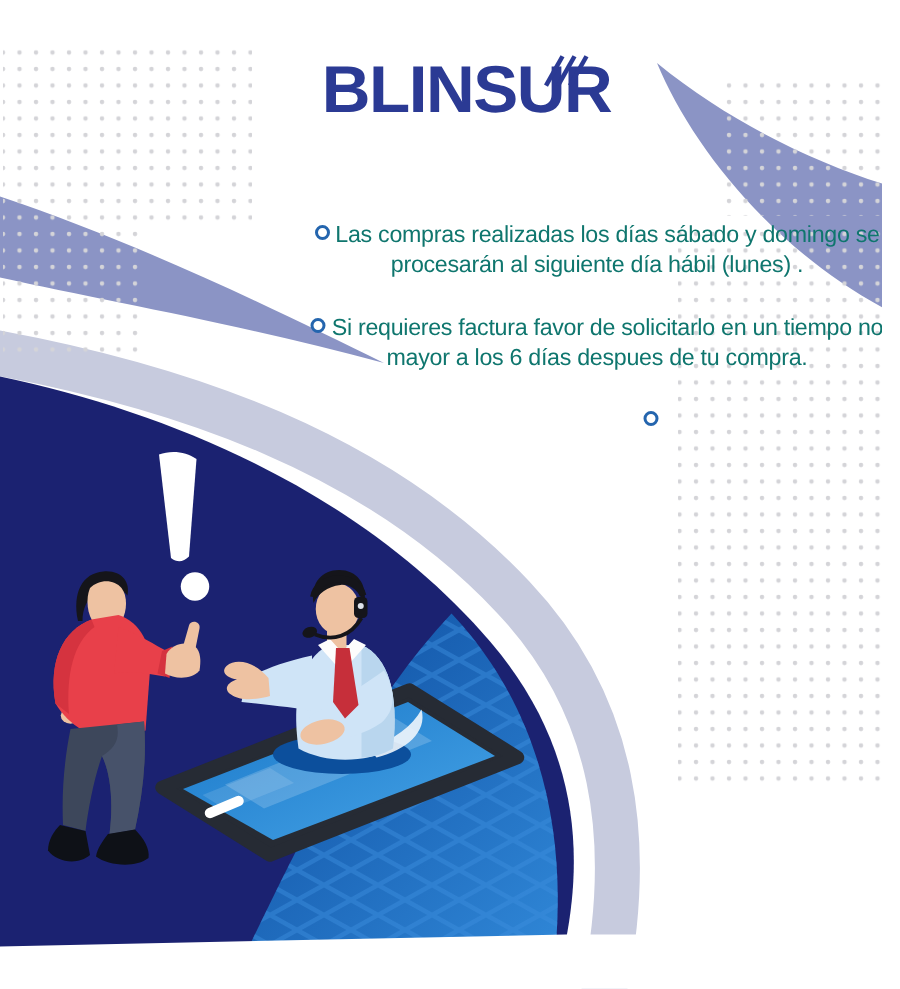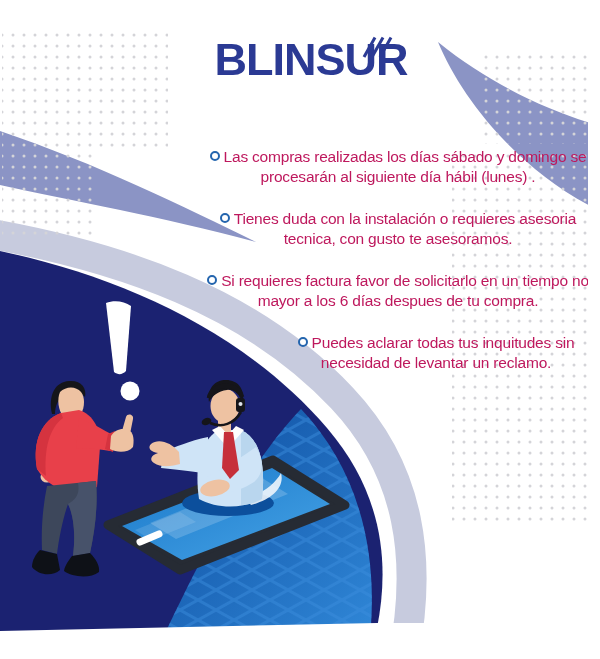--- a/index.html
+++ b/index.html
@@ -11,21 +11,21 @@
   
   .logo{
     position:absolute;left:204px;top:36px;width:214px;height:50px;
     text-align:center;color:#2b3a94;font-weight:700;font-size:45px;
     letter-spacing:-1px;line-height:48px;transform:scaleY(.98);
   }
   .logo .slashes{position:absolute;left:158px;top:-3px;width:34px;height:26px;}
   
   .notes{
     position:absolute;left:202px;top:147px;width:392px;
-    color:#be185d;font-size:15.5px;line-height:19.5px;letter-spacing:-0.2px;
+    color:#0f766e;font-size:15.5px;line-height:19.5px;letter-spacing:-0.2px;
   }
   .note{text-align:center;margin:0 0 23px 0;}
   .note--narrow{padding-left:76px;}
   .bullet{
     display:inline-block;width:6px;height:6px;border:2px solid #2465ae;
     border-radius:50%;margin-right:4px;vertical-align:1px;background:#fff;
   }
 </style>
 </head>
 <body>
@@ -146,23 +146,20 @@
       <path d="M10,24 L21,4" stroke="#2b3a94" stroke-width="3"></path>
       <path d="M18,24 L29,4" stroke="#2b3a94" stroke-width="3"></path>
     </svg>
   </div>
 
   <div class="notes">
     <div class="note">
       <span class="bullet"></span><span>Las compras realizadas los días sábado y domingo se procesarán al siguiente día hábil (lunes) .</span>
     </div>
     <div class="note">
-      <span class="bullet"></span><span>Tienes duda con la instalación o requieres asesoria tecnica, con gusto te asesoramos.</span>
-    </div>
-    <div class="note">
       <span class="bullet"></span><span>Si requieres factura favor de solicitarlo en un tiempo no mayor a los 6 días despues de tu compra.</span>
     </div>
     <div class="note note--narrow">
-      <span class="bullet"></span><span>Puedes aclarar todas tus inquitudes sin necesidad de levantar un reclamo.</span>
+      <span class="bullet"></span>
     </div>
   </div>
 
 </div>
 
 </body></html>

